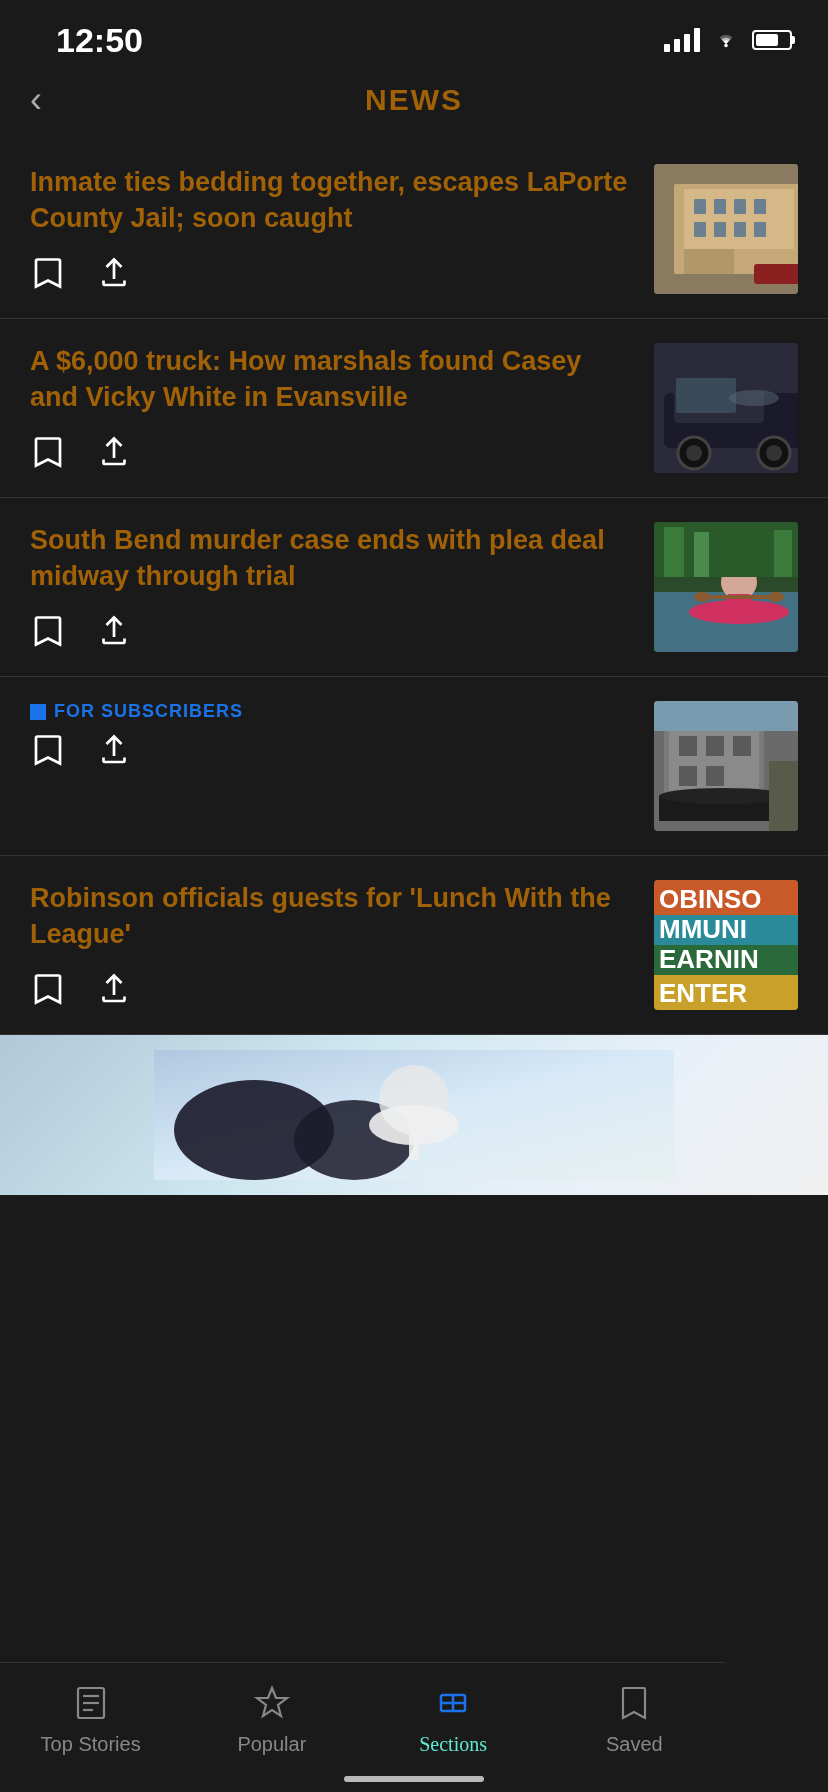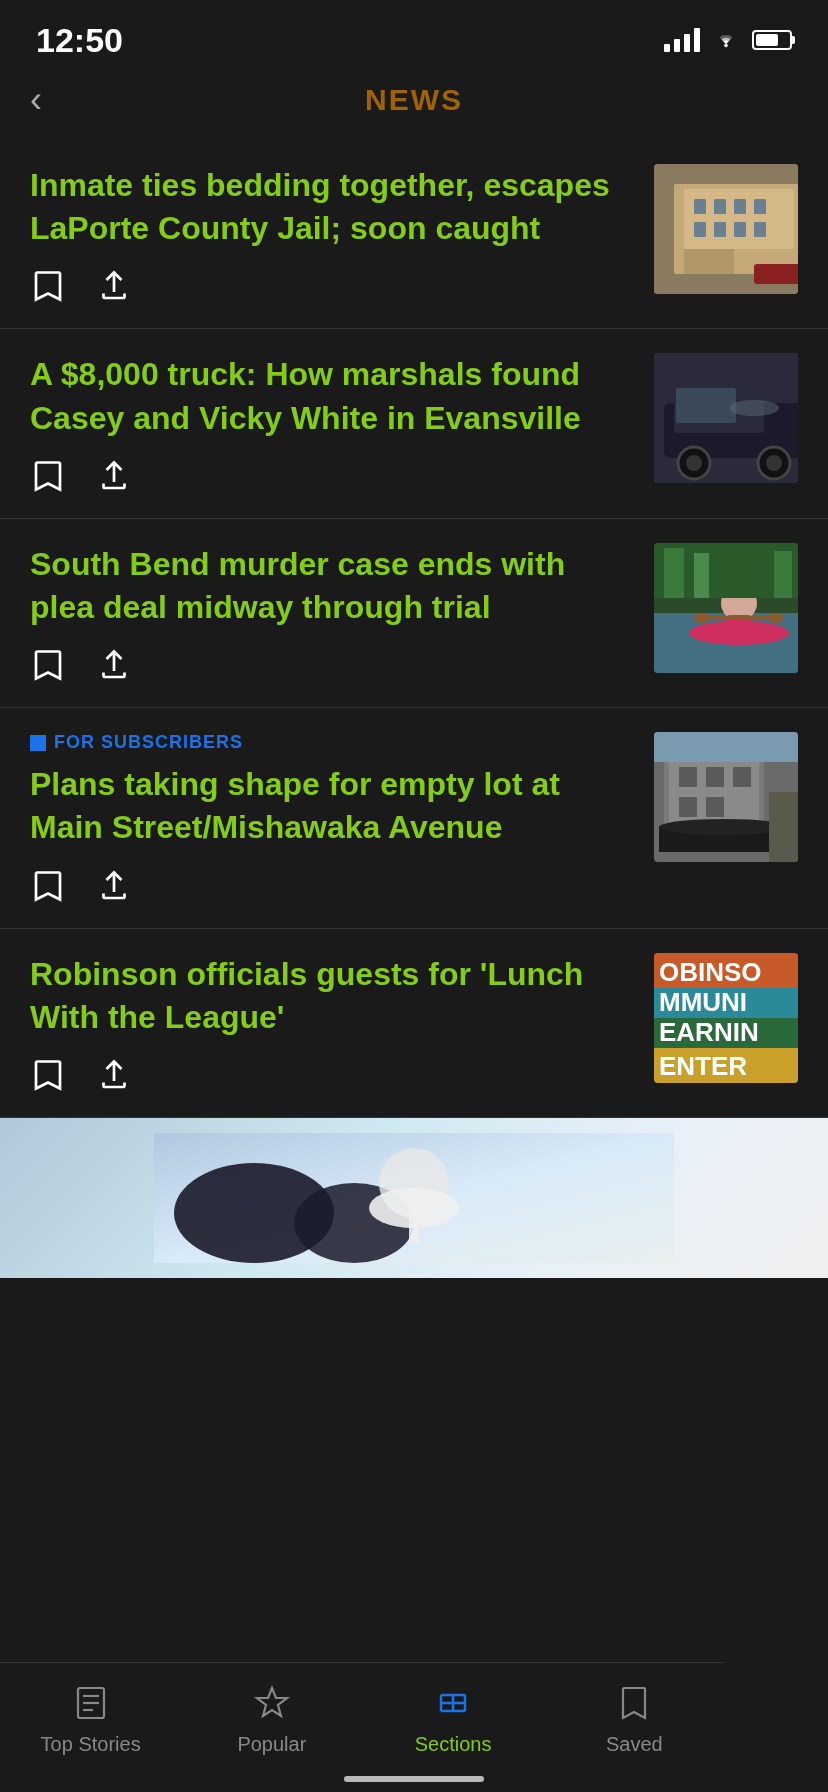--- a/index.html
+++ b/index.html
@@ -20,20 +20,21 @@
       display: flex;
       justify-content: space-between;
       align-items: center;
       padding: 20px 36px 10px 36px;
       height: 70px;
     }
     .status-time {
       font-size: 34px;
       font-weight: 600;
       color: #fff;
+      margin-left: 20px;
     }
     .status-icons {
       display: flex;
       align-items: center;
       gap: 12px;
     }
     .signal-bars {
       display: flex;
       align-items: flex-end;
       gap: 4px;
@@ -131,24 +132,24 @@
     }
     .subscriber-text {
       font-size: 18px;
       font-weight: 700;
       color: #1a73e8;
       letter-spacing: 1px;
       text-transform: uppercase;
     }
 
     .news-title {
-      font-size: 32px;
+      font-size: 27px;
       font-weight: 700;
       line-height: 1.35;
-      color: #84cc16;
+      color: #a16207;
       margin-bottom: 18px;
     }
 
     .news-actions {
       display: flex;
       gap: 30px;
       align-items: center;
     }
 
     .action-btn {
@@ -228,21 +229,22 @@
       display: flex;
       align-items: center;
       justify-content: center;
     }
 
     .nav-label {
       font-size: 20px;
       color: #888;
     }
     .nav-label.active {
-      color: #84cc16;
+      color: #5eead4;
+      font-family: Liberation Serif, serif;
     }
     .nav-icon-svg {
       width: 40px;
       height: 40px;
     }
 
     .home-indicator {
       position: fixed;
       bottom: 10px;
       left: 50%;
@@ -322,21 +324,21 @@
         <rect x="155" y="10" width="3" height="40" fill="#888"></rect>
         <rect x="155" y="10" width="20" height="14" fill="#b02020" opacity="0.8"></rect>
 
         <rect x="100" y="100" width="50" height="20" fill="#8a2020" rx="3"></rect>
       </svg>
     </div>
   </div>
 
   <div class="news-item">
     <div class="news-item-content">
-      <span class="news-title">A $8,000 truck: How marshals found Casey and Vicky White in Evansville</span>
+      <span class="news-title">A $6,000 truck: How marshals found Casey and Vicky White in Evansville</span>
       <div class="news-actions">
         <button class="action-btn">
           <svg class="bookmark-icon" viewBox="0 0 24 24" fill="none" stroke="white" stroke-width="1.8">
             <path d="M5 3h14a1 1 0 011 1v17l-8-4-8 4V4a1 1 0 011-1z"></path>
           </svg>
         </button>
         <button class="action-btn">
           <svg class="share-icon" viewBox="0 0 24 24" fill="none" stroke="white" stroke-width="1.8">
             <path d="M12 3v13M7 8l5-5 5 5M5 17v2a1 1 0 001 1h12a1 1 0 001-1v-2"></path>
           </svg>
@@ -400,21 +402,20 @@
       </svg>
     </div>
   </div>
 
   <div class="news-item">
     <div class="news-item-content">
       <div class="subscriber-badge">
         <div class="subscriber-square"></div>
         <span class="subscriber-text">FOR SUBSCRIBERS</span>
       </div>
-      <span class="news-title">Plans taking shape for empty lot at Main Street/Mishawaka Avenue</span>
       <div class="news-actions">
         <button class="action-btn">
           <svg class="bookmark-icon" viewBox="0 0 24 24" fill="none" stroke="white" stroke-width="1.8">
             <path d="M5 3h14a1 1 0 011 1v17l-8-4-8 4V4a1 1 0 011-1z"></path>
           </svg>
         </button>
         <button class="action-btn">
           <svg class="share-icon" viewBox="0 0 24 24" fill="none" stroke="white" stroke-width="1.8">
             <path d="M12 3v13M7 8l5-5 5 5M5 17v2a1 1 0 001 1h12a1 1 0 001-1v-2"></path>
           </svg>

